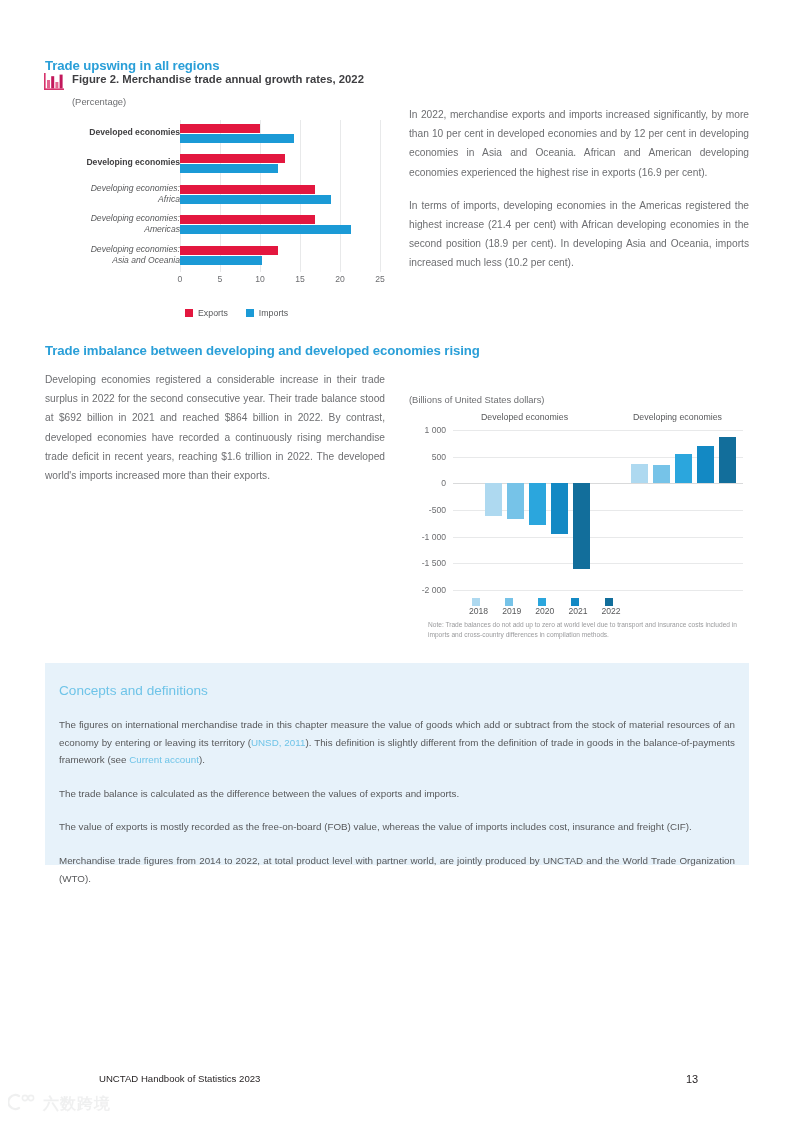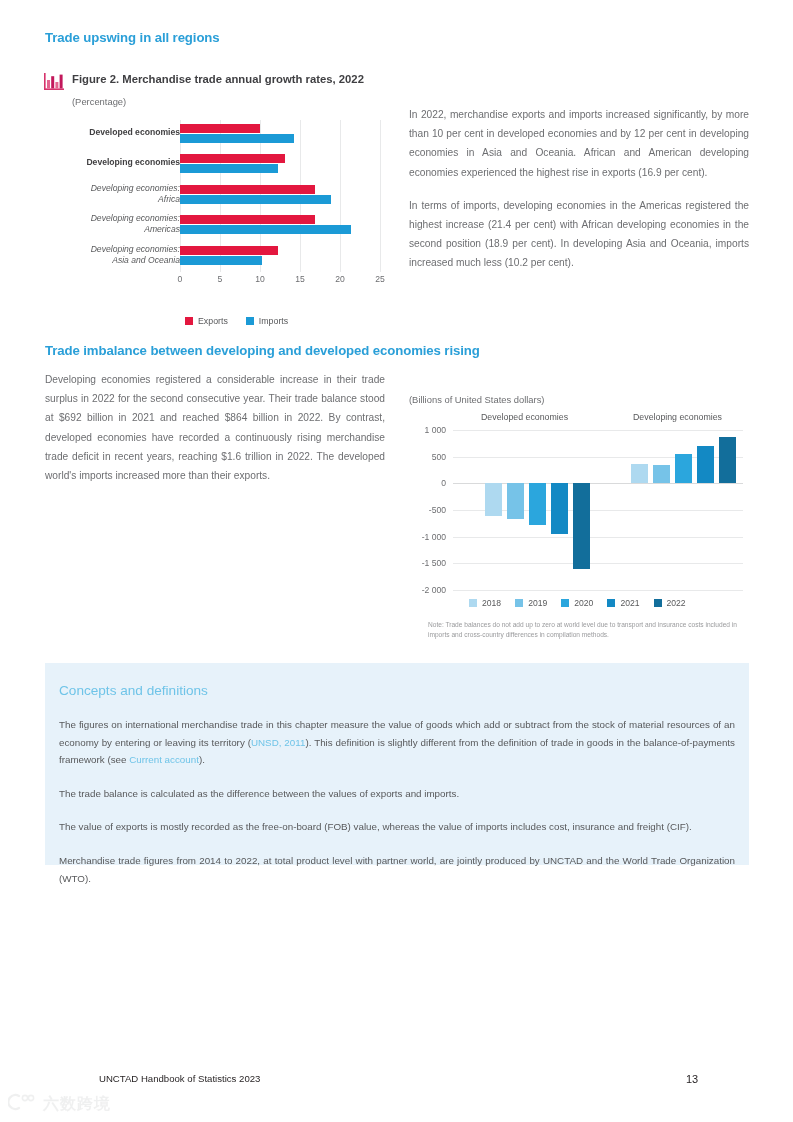--- a/index.html
+++ b/index.html
@@ -21,21 +21,21 @@
 
   
   .section-heading {
     position: absolute;
     font-size: 13.2px;
     font-weight: bold;
     color: #2a9fd8;
     letter-spacing: -0.1px;
     white-space: nowrap;
   }
-  #heading-1 { left: 45px; top: 30px; }
+  #heading-1 { left: 45px; top: 58px; }
   #heading-2 { left: 45px; top: 343px; }
 
   
   .fig-head { position: absolute; display: flex; align-items: flex-start; }
   .fig-icon {
     width: 20px; height: 17px;
     margin-right: 8px;
     flex: none;
     position: relative;
     top: 1px;
@@ -108,21 +108,21 @@
   }
   .f2-tick {
     position: absolute;
     font-size: 8.6px;
     color: #6d6e71;
     transform: translateX(-50%);
     top: 0;
   }
   .f2-legend {
     position: absolute;
-    left: 141px; top: 196px;
+    left: 141px; top: 188px;
     display: flex; align-items: center;
     font-size: 8.8px; color: #58595b; justify-content: space-between;
   }
   .f2-legend .key { display: flex; align-items: center; margin-right: 18px; }
   .f2-legend .swatch { width: 8px; height: 8px; margin-right: 5px; }
 
   
   #fig3-chart {
     position: absolute;
     left: 409px; top: 412px;
@@ -155,21 +155,21 @@
     white-space: nowrap;
   }
   .f3-bar { position: absolute; width: 17px; }
 
   .f3-legend {
     position: absolute;
     left: 60px; top: 186px;
     display: flex; align-items: center;
     font-size: 8.6px; color: #58595b;
   }
-  .f3-legend .key { display: flex; align-items: center; margin-right: 14px; }
+  .f3-legend .key { display: flex; align-items: center; margin-right: 14px; flex-direction: column; }
   .f3-legend .swatch { width: 8px; height: 8px; margin-right: 5px; }
 
   #fig3-note {
     position: absolute;
     left: 428px; top: 620px;
     width: 312px;
     font-size: 6.6px;
     line-height: 10px;
     color: #9a9b9d;
   }

